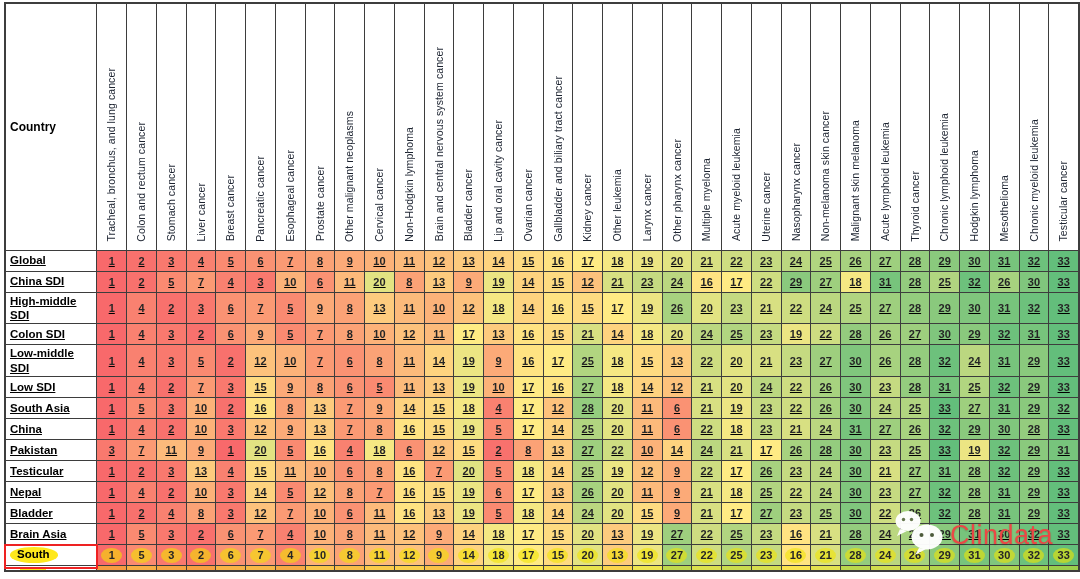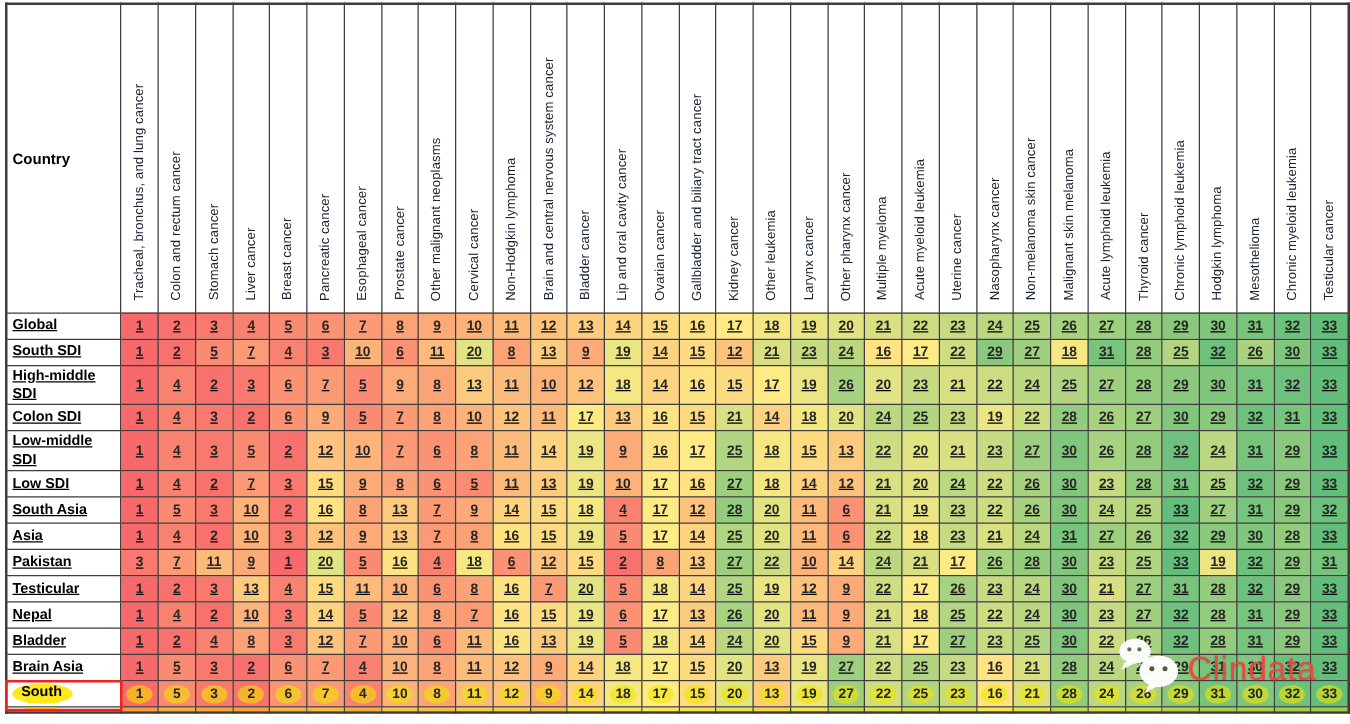--- a/index.html
+++ b/index.html
@@ -150,21 +150,21 @@
           <td class="cell" style="background: rgb(167, 210, 127);">26</td>
           <td class="cell" style="background: rgb(158, 207, 126);">27</td>
           <td class="cell" style="background: rgb(148, 204, 126);">28</td>
           <td class="cell" style="background: rgb(138, 201, 125);">29</td>
           <td class="cell" style="background: rgb(128, 198, 125);">30</td>
           <td class="cell" style="background: rgb(119, 196, 124);">31</td>
           <td class="cell" style="background: rgb(109, 193, 124);">32</td>
           <td class="cell" style="background: rgb(99, 190, 123);">33</td>
         </tr>
         <tr>
-          <th class="rowlabel">South SDI</th>
+          <th class="rowlabel">China SDI</th>
           <td class="cell" style="background: rgb(248, 105, 107);">1</td>
           <td class="cell" style="background: rgb(248, 113, 109);">2</td>
           <td class="cell" style="background: rgb(250, 138, 113);">5</td>
           <td class="cell" style="background: rgb(251, 154, 116);">7</td>
           <td class="cell" style="background: rgb(249, 129, 112);">4</td>
           <td class="cell" style="background: rgb(249, 121, 110);">3</td>
           <td class="cell" style="background: rgb(252, 178, 121);">10</td>
           <td class="cell" style="background: rgb(250, 146, 115);">6</td>
           <td class="cell" style="background: rgb(252, 186, 123);">11</td>
           <td class="cell" style="background: rgb(226, 227, 130);">20</td>
@@ -366,21 +366,21 @@
           <td class="cell" style="background: rgb(128, 198, 125);">30</td>
           <td class="cell" style="background: rgb(187, 215, 128);">24</td>
           <td class="cell" style="background: rgb(177, 213, 128);">25</td>
           <td class="cell" style="background: rgb(99, 190, 123);">33</td>
           <td class="cell" style="background: rgb(158, 207, 126);">27</td>
           <td class="cell" style="background: rgb(119, 196, 124);">31</td>
           <td class="cell" style="background: rgb(138, 201, 125);">29</td>
           <td class="cell" style="background: rgb(109, 193, 124);">32</td>
         </tr>
         <tr>
-          <th class="rowlabel">Asia</th>
+          <th class="rowlabel">China</th>
           <td class="cell" style="background: rgb(248, 105, 107);">1</td>
           <td class="cell" style="background: rgb(249, 129, 112);">4</td>
           <td class="cell" style="background: rgb(248, 113, 109);">2</td>
           <td class="cell" style="background: rgb(252, 178, 121);">10</td>
           <td class="cell" style="background: rgb(249, 121, 110);">3</td>
           <td class="cell" style="background: rgb(253, 194, 124);">12</td>
           <td class="cell" style="background: rgb(252, 170, 120);">9</td>
           <td class="cell" style="background: rgb(253, 203, 126);">13</td>
           <td class="cell" style="background: rgb(251, 154, 116);">7</td>
           <td class="cell" style="background: rgb(251, 162, 118);">8</td>

